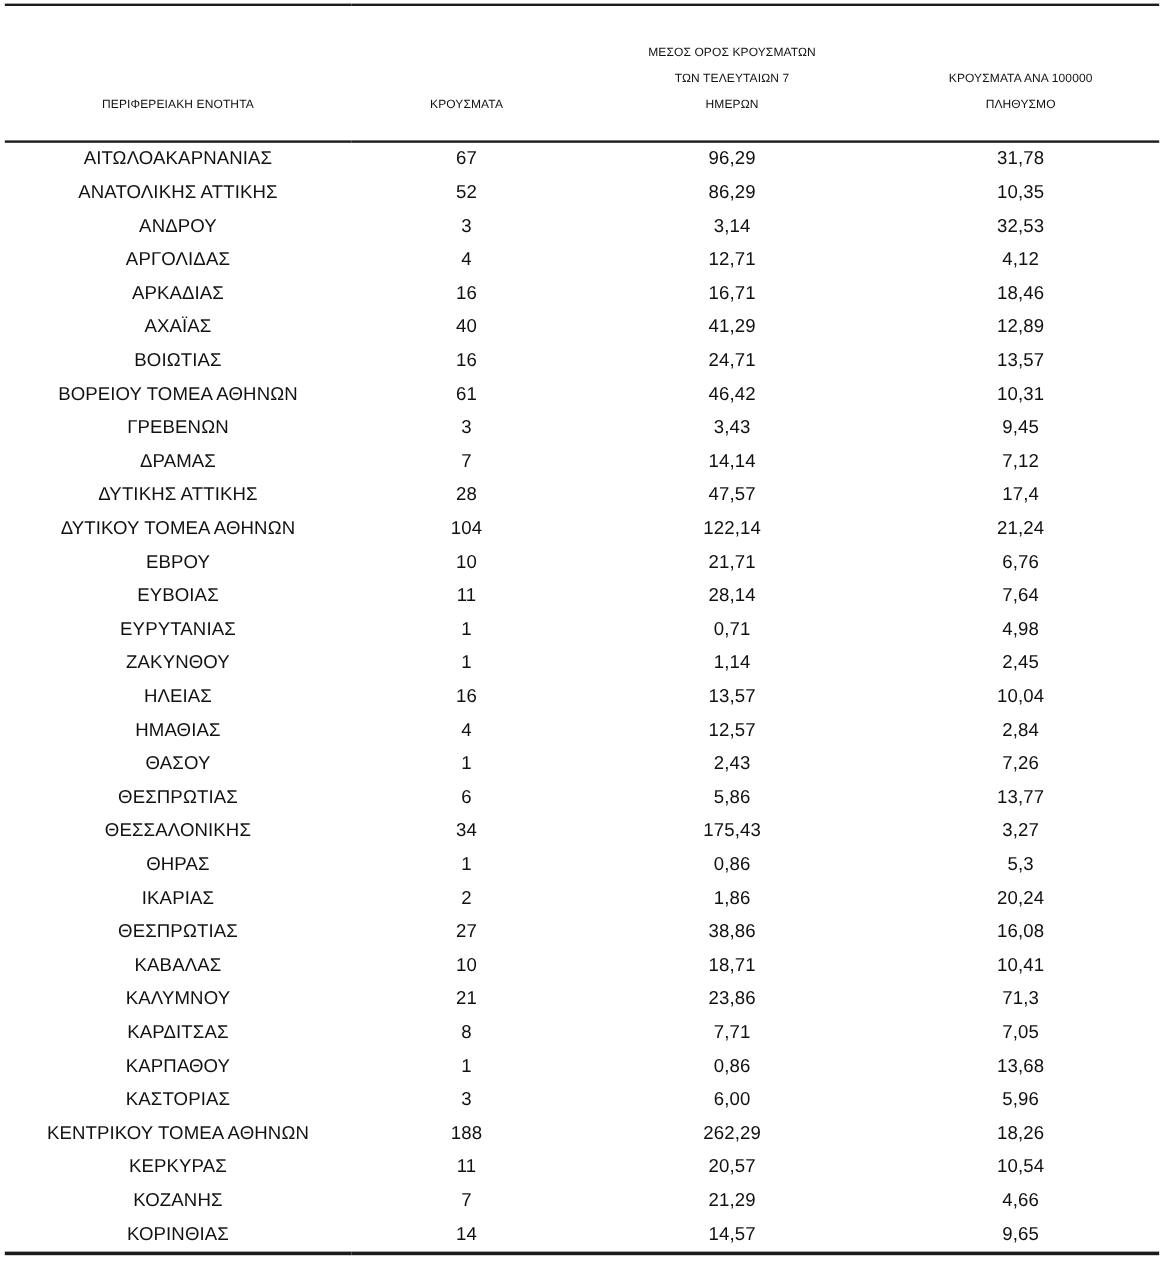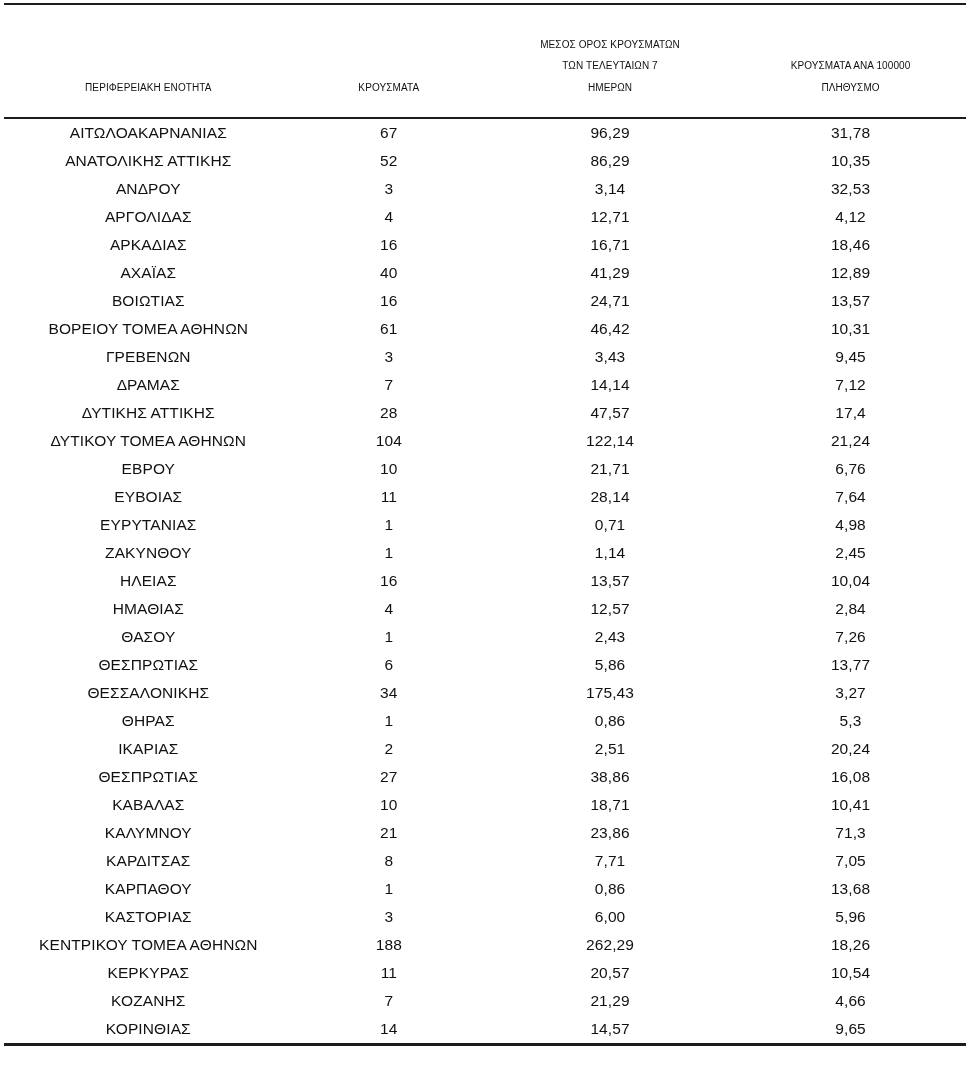--- a/index.html
+++ b/index.html
@@ -207,21 +207,21 @@
         </tr>
         <tr>
           <td>ΘΗΡΑΣ</td>
           <td>1</td>
           <td>0,86</td>
           <td>5,3</td>
         </tr>
         <tr>
           <td>ΙΚΑΡΙΑΣ</td>
           <td>2</td>
-          <td>2,51</td>
+          <td>1,86</td>
           <td>20,24</td>
         </tr>
         <tr>
           <td>ΘΕΣΠΡΩΤΙΑΣ</td>
           <td>27</td>
           <td>38,86</td>
           <td>16,08</td>
         </tr>
         <tr>
           <td>ΚΑΒΑΛΑΣ</td>

